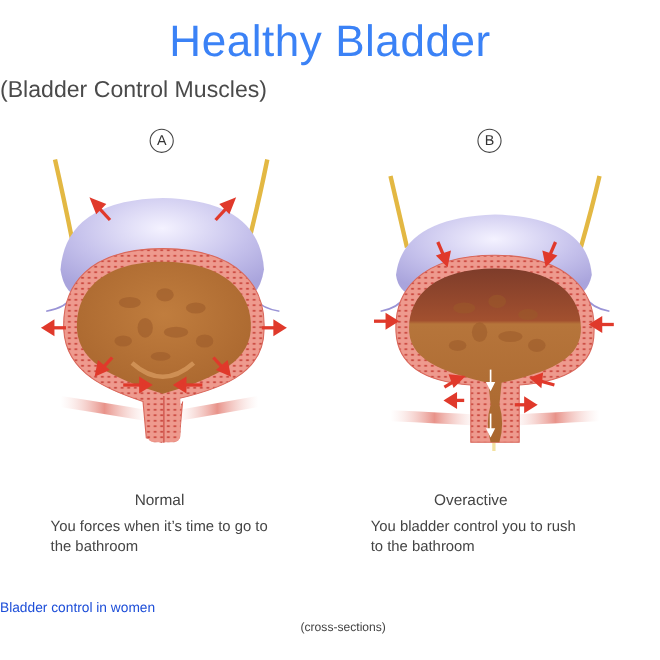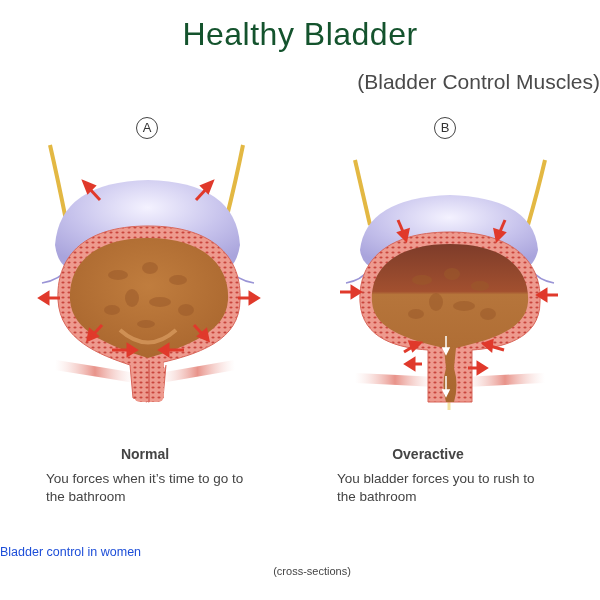--- a/index.html
+++ b/index.html
@@ -1,21 +1,21 @@
 <!DOCTYPE html>
 <html><head>
 <meta charset="utf-8">
 <style>
   html, body { margin:0; padding:0; background:#ffffff; }
   body { width:600px; height:600px; position:relative; overflow:hidden; font-family:"Liberation Sans", sans-serif; color:#4a4a4a; }
-  .title { position:absolute; top:16px; left:0; width:600px; text-align:center; font-size:32px; color:#14532d; letter-spacing:0.5px; }
-  .subtitle { position:absolute; top:70px; left:0; width:600px; text-align:right; font-size:21px; color:#4a4a4a; }
+  .title { position:absolute; top:16px; left:0; width:600px; text-align:center; font-size:40px; color:#3b82f6; letter-spacing:0.5px; }
+  .subtitle { position:absolute; top:70px; left:0; width:600px; text-align:left; font-size:21px; color:#4a4a4a; }
   .panel-label { position:absolute; width:20px; height:20px; border:1.3px solid #444; border-radius:50%; font-size:13px; text-align:center; line-height:20px; color:#333; background:#fff; }
   .fig { position:absolute; top:140px; width:300px; height:270px; }
-  .cap-title { position:absolute; top:446px; font-size:14px; font-weight:bold; color:#444; text-align:center; }
+  .cap-title { position:absolute; top:446px; font-size:14px; font-weight:normal; color:#444; text-align:center; }
   .cap-desc { position:absolute; top:470px; font-size:13.5px; color:#444; line-height:18px; }
   .foot1 { position:absolute; top:545px; left:0; width:600px; text-align:left; font-size:12.5px; color:#1d4ed8; }
   .foot2 { position:absolute; top:565px; left:0; width:600px; text-align:center; font-size:11px; color:#444;margin-left:12px; }
 </style>
 </head>
 <body>
 
 <div class="title">Healthy Bladder</div>
 <div class="subtitle">(Bladder Control Muscles)</div>
 
@@ -169,16 +169,16 @@
     <line x1="168" y1="228" x2="180" y2="228"></line>
         <polygon points="186,228 178,223 178,233"></polygon>
   </g>
 </svg>
 </div>
 
 <div class="cap-title" style="left:45px;width:200px;">Normal</div>
 <div class="cap-desc" style="left:46px;width:210px;">You forces when it’s time to go to the bathroom</div>
 
 <div class="cap-title" style="left:328px;width:200px;">Overactive</div>
-<div class="cap-desc" style="left:337px;width:200px;">You bladder forces you to rush to the bathroom</div>
+<div class="cap-desc" style="left:337px;width:200px;">You bladder control you to rush to the bathroom</div>
 
 <div class="foot1">Bladder control in women</div>
 <div class="foot2">(cross-sections)</div>
 
 </body></html>

